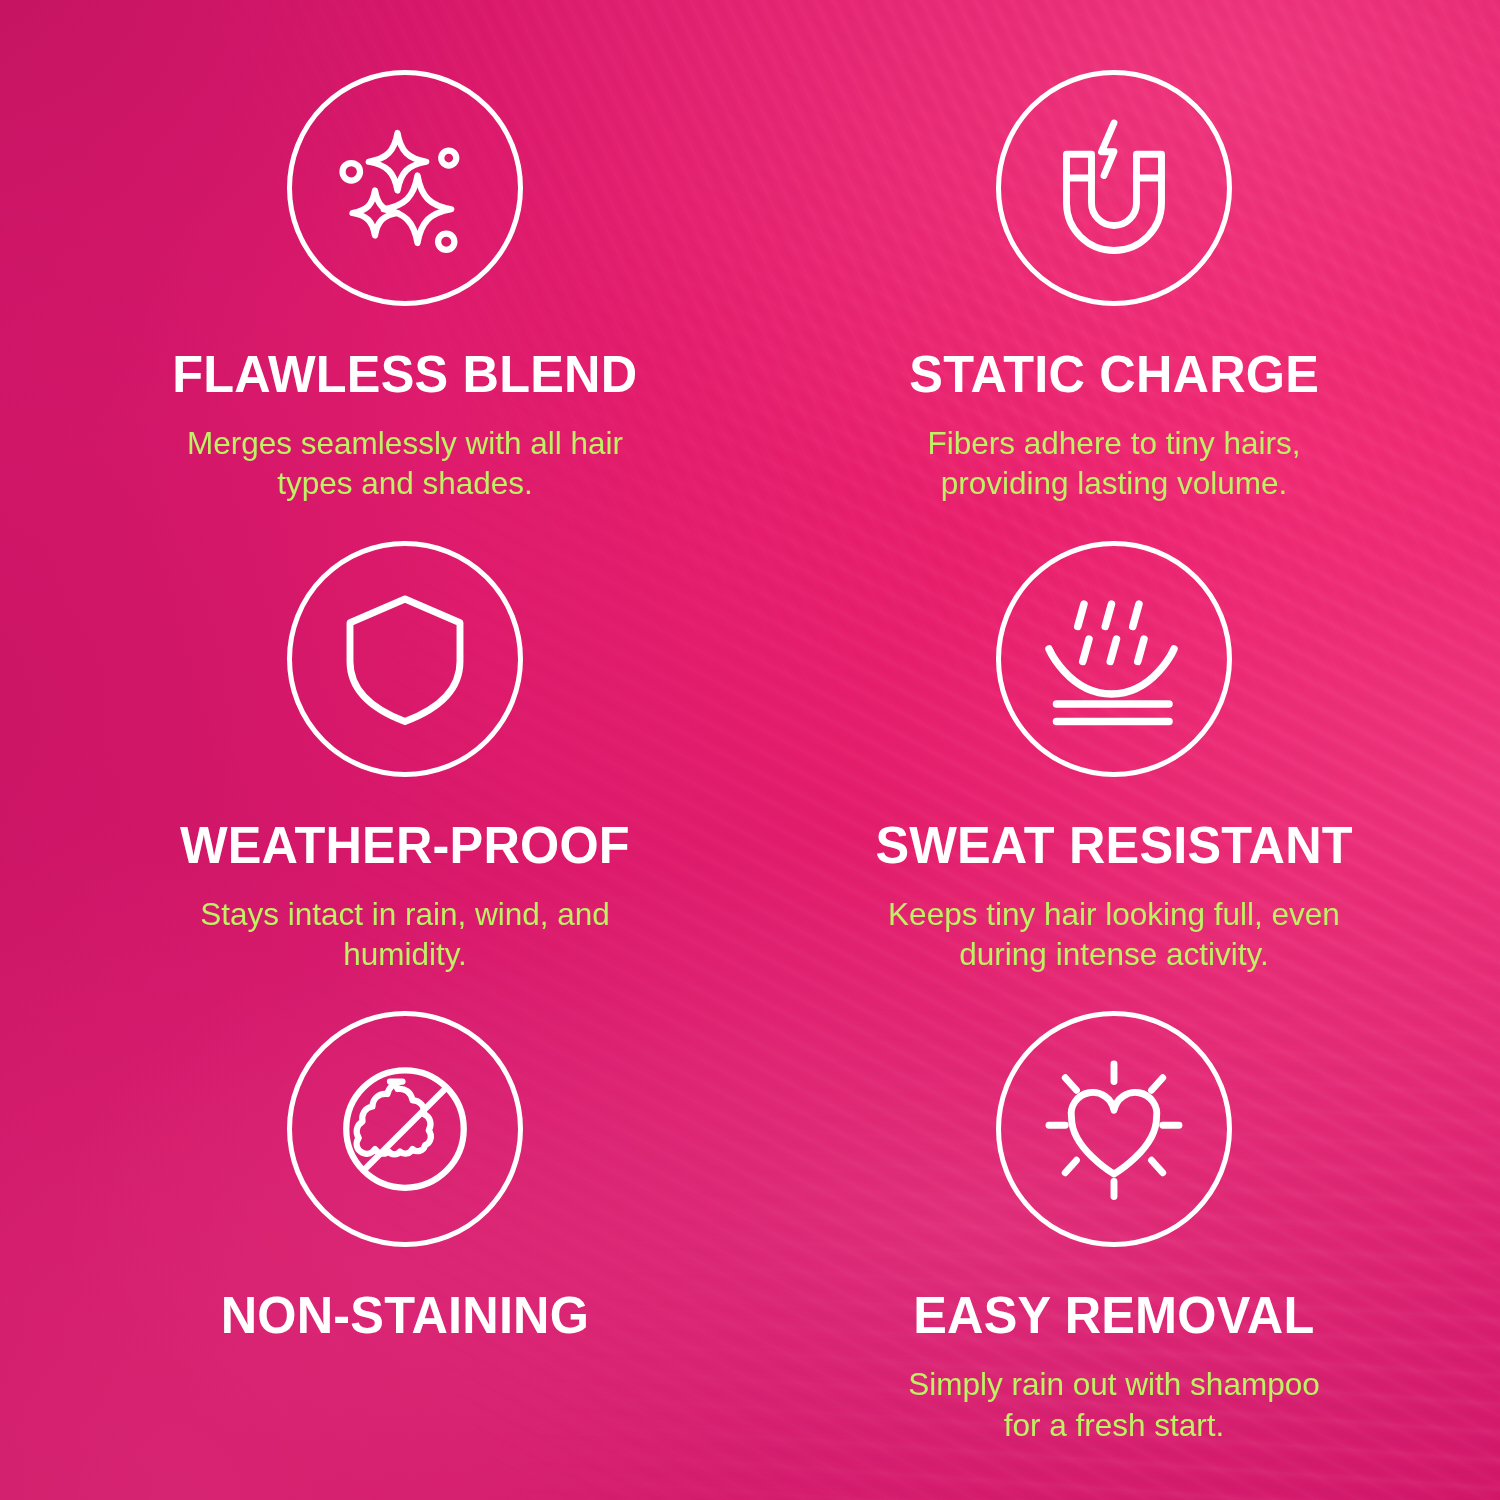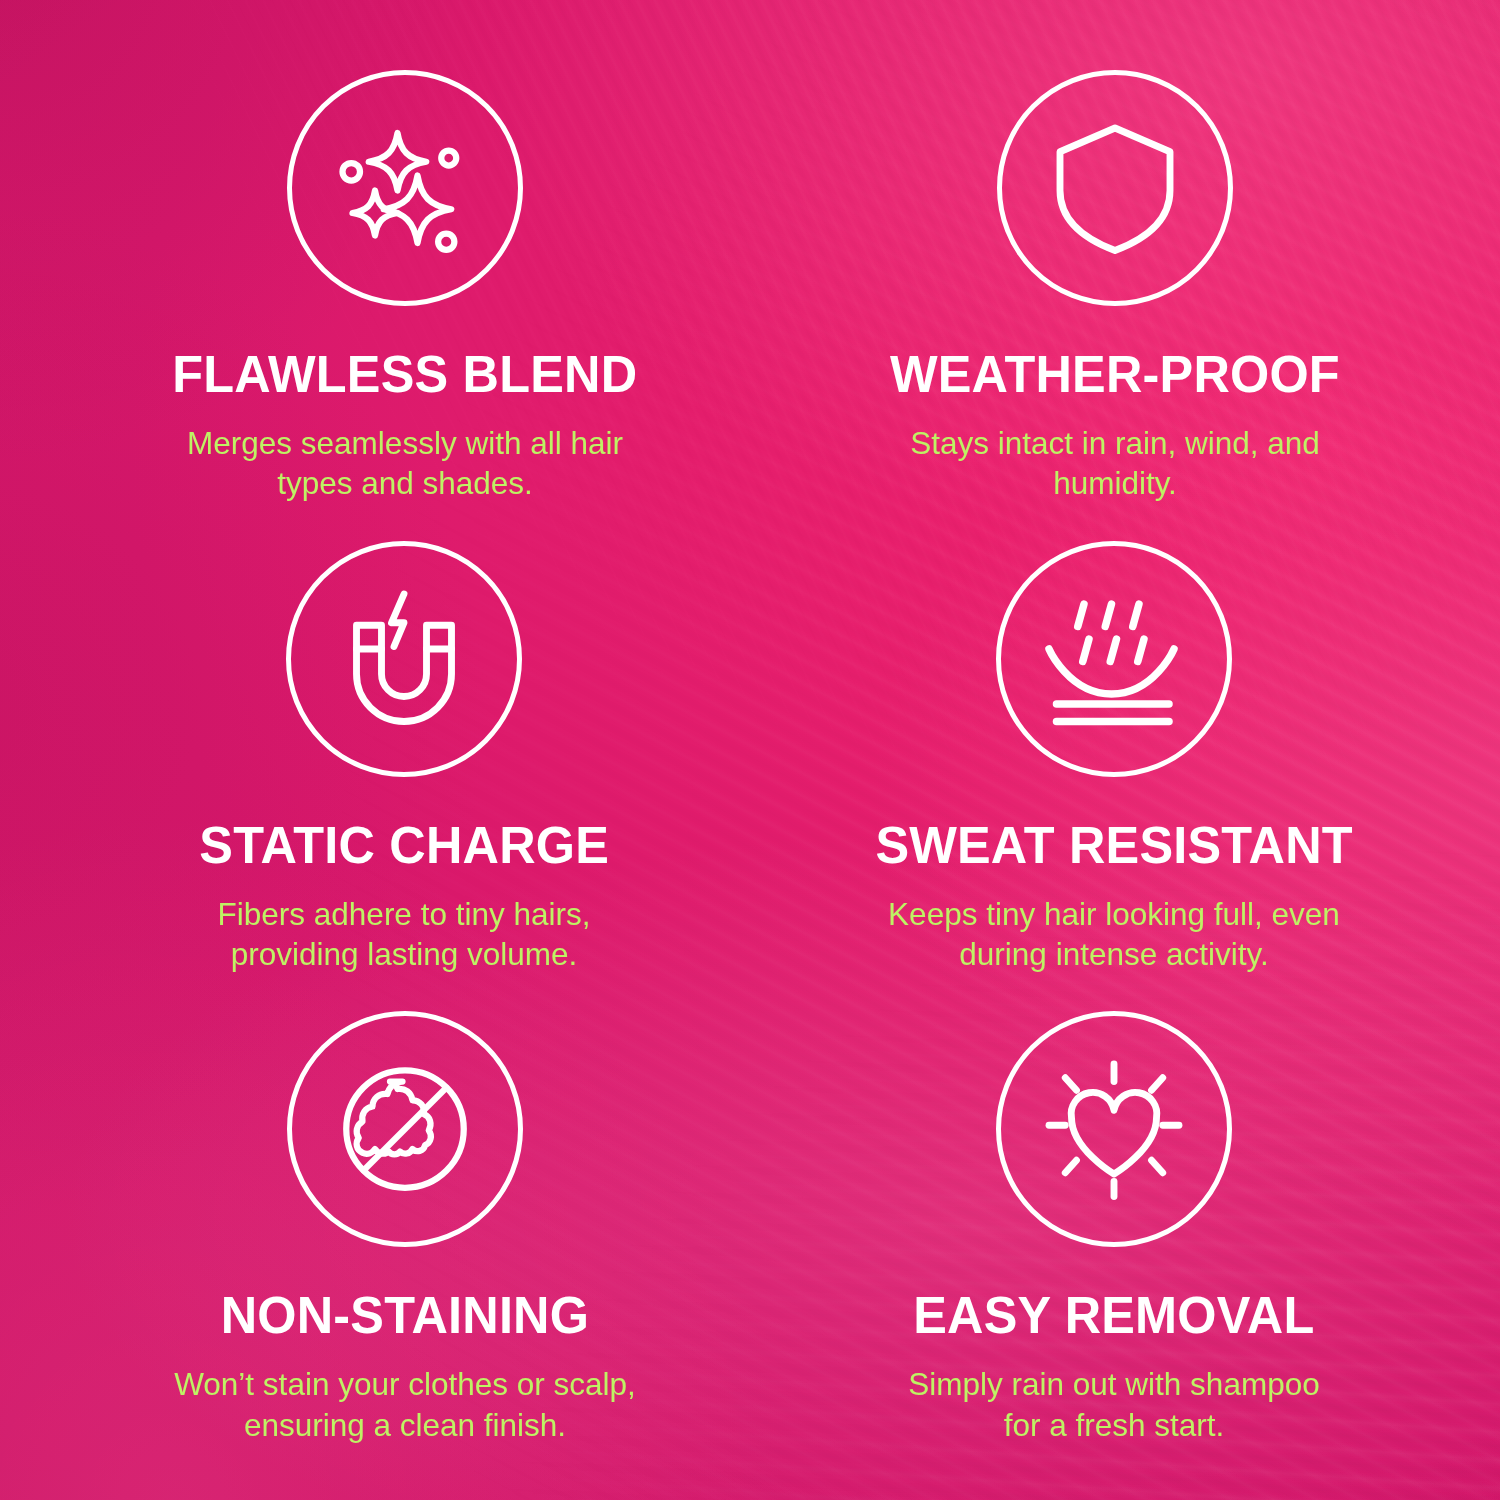--- a/index.html
+++ b/index.html
@@ -180,47 +180,47 @@
             <circle cx="95" cy="36" r="6"></circle>
             <circle cx="93" cy="103" r="6.5"></circle>
           </svg>
         </span>
       </div>
       <h2 class="f-title">FLAWLESS BLEND</h2>
       <p class="f-desc">Merges seamlessly with all hair
 types and shades.</p>
     </div>
 
-    <div class="feature col-left">
-      <div class="icon-circle">
-        <span>
-          <svg width="150" height="150" viewBox="0 0 120 120" fill="none" stroke="#ffffff" stroke-width="5.5" stroke-linejoin="round" stroke-linecap="round">
-            <path d="M60 12 L104 31 V62 C104 87 84 101 60 110 C36 101 16 87 16 62 V31 Z"></path>
-          </svg>
-        </span>
-      </div>
-      <h2 class="f-title">WEATHER-PROOF</h2>
-      <p class="f-desc">Stays intact in rain, wind, and
-humidity.</p>
-    </div>
-
     <div class="feature col-right">
       <div class="icon-circle">
         <span>
           <svg width="150" height="150" viewBox="0 0 120 120" fill="none" stroke="#ffffff" stroke-width="5.5" stroke-linejoin="round" stroke-linecap="round">
             <path d="M60 8 L50 31 H60 L52 50"></path>
             <path d="M22 33 H42 V72 a18 18 0 0 0 36 0 V33 H98 V72 a38 38 0 0 1 -76 0 Z"></path>
             <line x1="22" y1="52" x2="42" y2="52"></line>
             <line x1="78" y1="52" x2="98" y2="52"></line>
           </svg>
         </span>
       </div>
       <h2 class="f-title">STATIC CHARGE</h2>
       <p class="f-desc">Fibers adhere to tiny hairs,
 providing lasting volume.</p>
+    </div>
+
+    <div class="feature col-left">
+      <div class="icon-circle">
+        <span>
+          <svg width="150" height="150" viewBox="0 0 120 120" fill="none" stroke="#ffffff" stroke-width="5.5" stroke-linejoin="round" stroke-linecap="round">
+            <path d="M60 12 L104 31 V62 C104 87 84 101 60 110 C36 101 16 87 16 62 V31 Z"></path>
+          </svg>
+        </span>
+      </div>
+      <h2 class="f-title">WEATHER-PROOF</h2>
+      <p class="f-desc">Stays intact in rain, wind, and
+humidity.</p>
     </div>
 
     <div class="feature col-right">
       <div class="icon-circle">
         <span>
           <svg width="150" height="150" viewBox="0 0 120 120" fill="none" stroke="#ffffff" stroke-width="6" stroke-linejoin="round" stroke-linecap="round">
             <line x1="36" y1="16" x2="31" y2="34"></line>
             <line x1="58" y1="16" x2="53" y2="34"></line>
             <line x1="80" y1="16" x2="75" y2="34"></line>
             <line x1="40" y1="44" x2="35" y2="62"></line>
@@ -256,22 +256,20 @@
                      c3 3 9 2 10 -3
                      c5 -2 6 -8 3 -12
                      c3 -5 1 -11 -4 -13
                      c1 -6 -3 -11 -9 -11
                      c-1 -6 -6 -10 -12 -9
                      c-1 -4 -3 -6 -6 -6 Z"></path>
           </svg>
         </span>
       </div>
       <h2 class="f-title">NON-STAINING</h2>
-      <p class="f-desc">Won’t stain your clothes or scalp,
-ensuring a clean finish.</p>
     </div>
 
     <div class="feature col-right">
       <div class="icon-circle">
         <span>
           <svg width="150" height="150" viewBox="0 0 120 120" fill="none" stroke="#ffffff" stroke-width="5.5" stroke-linejoin="round" stroke-linecap="round">
             <path d="M60 96
                      C60 96 26 76 26 51
                      a17 17 0 0 1 34 -6
                      a17 17 0 0 1 34 6

